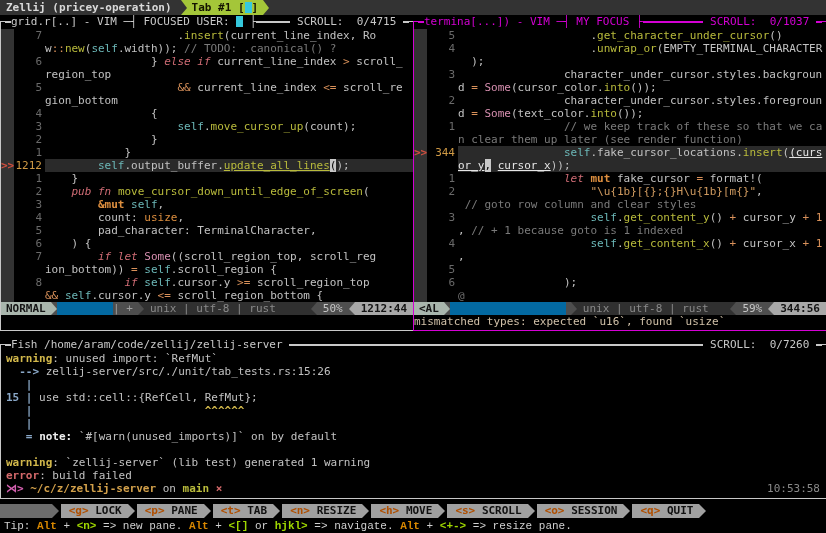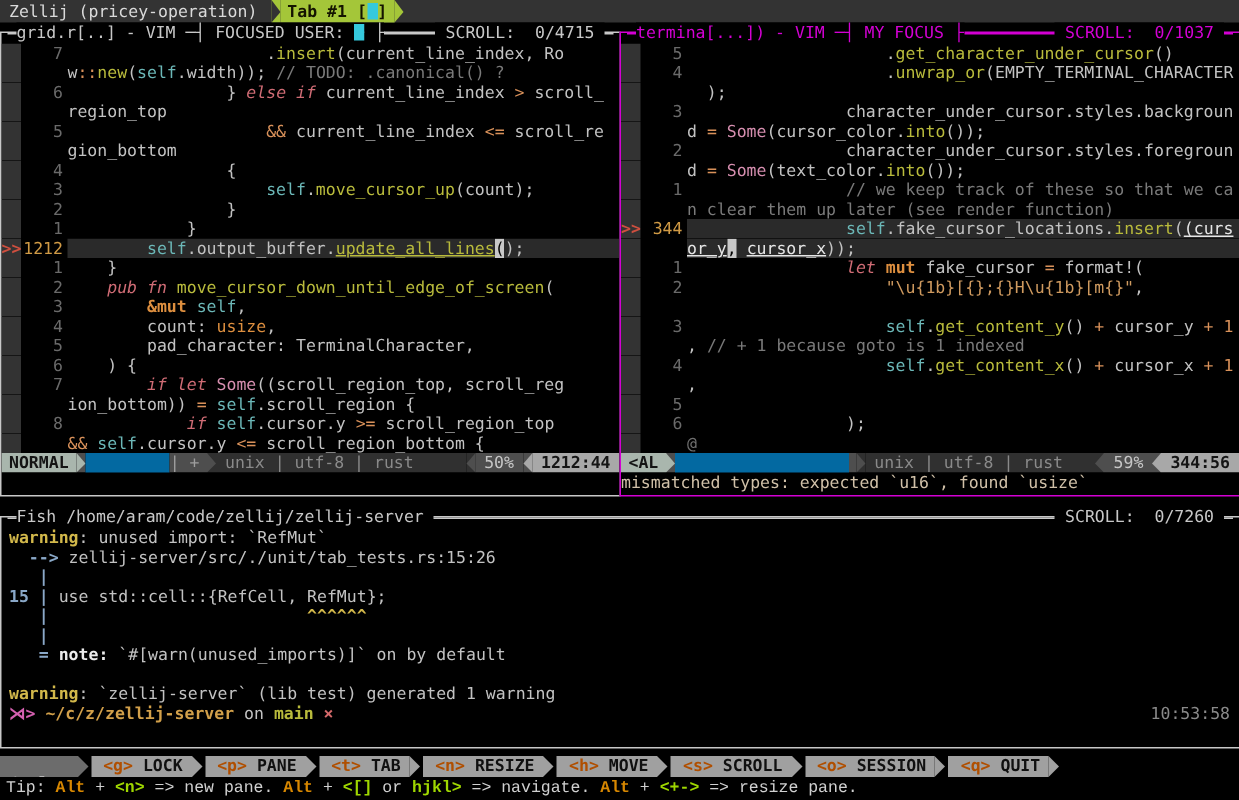--- a/index.html
+++ b/index.html
@@ -1,20 +1,20 @@
 <!DOCTYPE html>
 <html><head>
 <meta charset="utf-8">
 <style>
   html,body{margin:0;padding:0;background:#000;}
   .screen{position:relative;width:826px;height:533px;background:#000;overflow:hidden;
           font-family:"DejaVu Sans Mono",monospace;font-size:11px;line-height:13px;color:#c2c2c2;}
   
   .topbar{position:absolute;left:0;top:0;width:826px;height:15px;background:#333333;display:flex;align-items:stretch;white-space:pre;}
-  .tb-session{line-height:15px;padding:0 9px 1px 6px;color:#dadada;font-weight:normal;}
+  .tb-session{line-height:15px;padding:0 9px 1px 6px;color:#dadada;font-weight:bold;}
   .tb-notch{width:0;height:0;border-top:8px solid #a4c639;border-bottom:7px solid #a4c639;border-left:6px solid #333333;}
   .tb-tab{background:#a4c639;color:#141400;font-weight:bold;line-height:15px;padding:0 5px;display:flex;align-items:center;}
   .tb-sync-block{display:inline-block;width:7px;height:11px;background:#35c9dd;}
   .tb-arrow-out{width:0;height:0;border-top:8px solid transparent;border-bottom:7px solid transparent;border-left:6px solid #a4c639;}
   
   .pane{position:absolute;background:#000;border:1px solid #c8c8c8;}
   .pane.focused{border-color:#d400d4;}
   .pane-left{left:0;top:21px;width:412px;height:308px;}
   .pane-right{left:413px;top:21px;width:412px;height:308px;}
   .pane-bottom{left:0;top:344px;width:825px;height:153px;}
@@ -159,21 +159,21 @@
           <div class="row"><span class="gutter-sign"> </span><span class="gutter-num">3</span><span class="code"><span class="tk-d">                character_under_cursor.styles.backgroun</span></span></div>
           <div class="row"><span class="gutter-sign"> </span><span class="gutter-num"></span><span class="code"><span class="tk-d">d </span><span class="tk-op">=</span><span class="tk-d"> </span><span class="tk-sm">Some</span><span class="tk-d">(cursor_color.</span><span class="tk-fn">into</span><span class="tk-d">());</span></span></div>
           <div class="row"><span class="gutter-sign"> </span><span class="gutter-num">2</span><span class="code"><span class="tk-d">                character_under_cursor.styles.foregroun</span></span></div>
           <div class="row"><span class="gutter-sign"> </span><span class="gutter-num"></span><span class="code"><span class="tk-d">d </span><span class="tk-op">=</span><span class="tk-d"> </span><span class="tk-sm">Some</span><span class="tk-d">(text_color.</span><span class="tk-fn">into</span><span class="tk-d">());</span></span></div>
           <div class="row"><span class="gutter-sign"> </span><span class="gutter-num">1</span><span class="code"><span class="tk-d">                </span><span class="tk-cm">// we keep track of these so that we ca</span></span></div>
           <div class="row"><span class="gutter-sign"> </span><span class="gutter-num"></span><span class="code"><span class="tk-cm">n clear them up later (see render function)</span></span></div>
           <div class="row cur"><span class="gutter-sign">&gt;&gt;</span><span class="gutter-num curn">344</span><span class="code"><span class="tk-d">                </span><span class="tk-sf">self</span><span class="tk-d">.fake_cursor_locations.</span><span class="tk-fn">insert</span><span class="tk-d">(</span><span class="tk-ul">(curs</span></span></div>
           <div class="row cur"><span class="gutter-sign"> </span><span class="gutter-num curn"></span><span class="code"><span class="tk-ul">or_y</span><span class="tk-cb">,</span><span class="tk-d"> </span><span class="tk-ul">cursor_x</span><span class="tk-d">));</span></span></div>
           <div class="row"><span class="gutter-sign"> </span><span class="gutter-num">1</span><span class="code"><span class="tk-d">                </span><span class="tk-kw">let</span><span class="tk-d"> </span><span class="tk-mu">mut</span><span class="tk-d"> fake_cursor </span><span class="tk-op">=</span><span class="tk-d"> format!(</span></span></div>
           <div class="row"><span class="gutter-sign"> </span><span class="gutter-num">2</span><span class="code"><span class="tk-d">                    </span><span class="tk-st">"\u{1b}[{};{}H\u{1b}[m{}"</span><span class="tk-d">,</span></span></div>
-          <div class="row"><span class="gutter-sign"> </span><span class="gutter-num"></span></div>
+          <div class="row"><span class="gutter-sign"> </span><span class="gutter-num"></span><span class="code"><span class="tk-d"> </span><span class="tk-cm">// goto row column and clear styles</span></span></div>
           <div class="row"><span class="gutter-sign"> </span><span class="gutter-num">3</span><span class="code"><span class="tk-d">                    </span><span class="tk-sf">self</span><span class="tk-d">.</span><span class="tk-fn">get_content_y</span><span class="tk-d">() </span><span class="tk-op">+</span><span class="tk-d"> cursor_y </span><span class="tk-op">+</span><span class="tk-d"> </span><span class="tk-nu">1</span></span></div>
           <div class="row"><span class="gutter-sign"> </span><span class="gutter-num"></span><span class="code"><span class="tk-d">, </span><span class="tk-cm">// + 1 because goto is 1 indexed</span></span></div>
           <div class="row"><span class="gutter-sign"> </span><span class="gutter-num">4</span><span class="code"><span class="tk-d">                    </span><span class="tk-sf">self</span><span class="tk-d">.</span><span class="tk-fn">get_content_x</span><span class="tk-d">() </span><span class="tk-op">+</span><span class="tk-d"> cursor_x </span><span class="tk-op">+</span><span class="tk-d"> </span><span class="tk-nu">1</span></span></div>
           <div class="row"><span class="gutter-sign"> </span><span class="gutter-num"></span><span class="code"><span class="tk-d">,</span></span></div>
           <div class="row"><span class="gutter-sign"> </span><span class="gutter-num">5</span></div>
           <div class="row"><span class="gutter-sign"> </span><span class="gutter-num">6</span><span class="code"><span class="tk-d">                );</span></span></div>
           <div class="row"><span class="gutter-sign"> </span><span class="gutter-num"></span><span class="code"><span class="tk-at">@</span></span></div>
         </div>
       <div class="sl">
         <span class="sl-mode">&lt;AL</span>
@@ -203,20 +203,21 @@
       <div>
           <div class="row"><span class="code"><span class="tk-wa">warning</span><span class="tk-d">: unused import: `RefMut`</span></span></div>
           <div class="row"><span class="code"><span class="tk-bl">  --&gt;</span><span class="tk-d"> zellij-server/src/./unit/tab_tests.rs:15:26</span></span></div>
           <div class="row"><span class="code"><span class="tk-bl">   |</span></span></div>
           <div class="row"><span class="code"><span class="tk-bl">15 |</span><span class="tk-d"> use std::cell::{RefCell, RefMut};</span></span></div>
           <div class="row"><span class="code"><span class="tk-bl">   |</span><span class="tk-d">                          </span><span class="tk-ca">^^^^^^</span></span></div>
           <div class="row"><span class="code"><span class="tk-bl">   |</span></span></div>
           <div class="row"><span class="code"><span class="tk-bl">   =</span><span class="tk-d"> </span><span class="tk-wh">note:</span><span class="tk-d"> `#[warn(unused_imports)]` on by default</span></span></div>
           <div class="row"><span class="code"></span></div>
           <div class="row"><span class="code"><span class="tk-wa">warning</span><span class="tk-d">: `zellij-server` (lib test) generated 1 warning</span></span></div>
+          <div class="row"><span class="code"><span class="tk-er">error</span><span class="tk-d">: build failed</span></span></div>
           <div class="row"><span class="code"><span class="tk-pr">⋊&gt;</span><span class="tk-d"> </span><span class="tk-pa">~/c/z/zellij-server</span><span class="tk-d"> on </span><span class="tk-br">main</span><span class="tk-d"> </span><span class="tk-er">×</span></span><span class="tk-time">10:53:58</span></div>
         </div>
     </div>
   </div>
 
   <div class="keybar"><span class="kb-prefix">Ctrl +</span><span class="kb-arrow" style="border-left-color: rgb(108, 108, 108);"></span><span class="kb-seg"><span class="kb-key">&lt;g&gt; </span><span>LOCK</span></span><span class="kb-arrow" style="border-left-color: rgb(160, 160, 160);"></span><span class="kb-seg"><span class="kb-key">&lt;p&gt; </span><span>PANE</span></span><span class="kb-arrow" style="border-left-color: rgb(160, 160, 160);"></span><span class="kb-seg"><span class="kb-key">&lt;t&gt; </span><span>TAB</span></span><span class="kb-arrow" style="border-left-color: rgb(160, 160, 160);"></span><span class="kb-seg"><span class="kb-key">&lt;n&gt; </span><span>RESIZE</span></span><span class="kb-arrow" style="border-left-color: rgb(160, 160, 160);"></span><span class="kb-seg"><span class="kb-key">&lt;h&gt; </span><span>MOVE</span></span><span class="kb-arrow" style="border-left-color: rgb(160, 160, 160);"></span><span class="kb-seg"><span class="kb-key">&lt;s&gt; </span><span>SCROLL</span></span><span class="kb-arrow" style="border-left-color: rgb(160, 160, 160);"></span><span class="kb-seg"><span class="kb-key">&lt;o&gt; </span><span>SESSION</span></span><span class="kb-arrow" style="border-left-color: rgb(160, 160, 160);"></span><span class="kb-seg"><span class="kb-key">&lt;q&gt; </span><span>QUIT</span></span><span class="kb-arrow" style="border-left-color: rgb(160, 160, 160);"></span></div>
 
   <div class="tipbar"><span class="tk-d">Tip: </span><span class="tk-alt">Alt</span><span class="tk-d"> + </span><span class="tk-key">&lt;n&gt;</span><span class="tk-d"> =&gt; new pane. </span><span class="tk-alt">Alt</span><span class="tk-d"> + </span><span class="tk-key">&lt;[]</span><span class="tk-d"> or </span><span class="tk-key">hjkl&gt;</span><span class="tk-d"> =&gt; navigate. </span><span class="tk-alt">Alt</span><span class="tk-d"> + </span><span class="tk-key">&lt;+-&gt;</span><span class="tk-d"> =&gt; resize pane.</span></div>
 
 </div>

